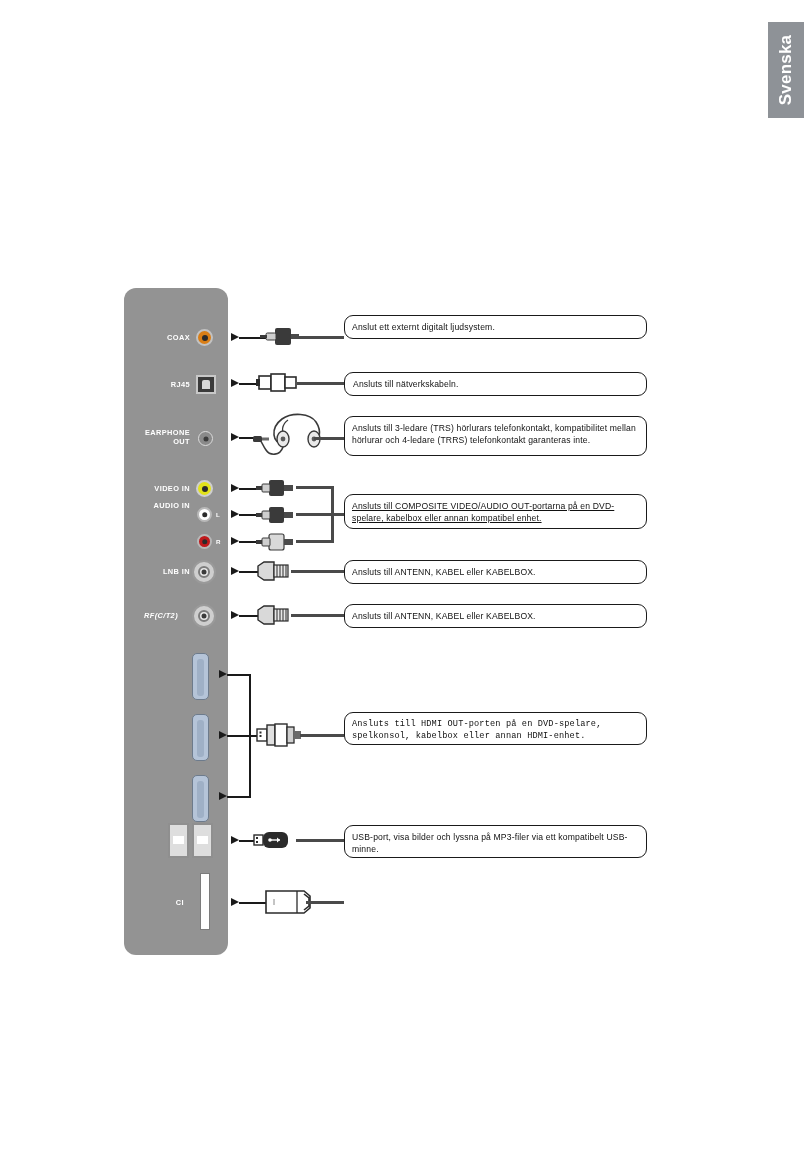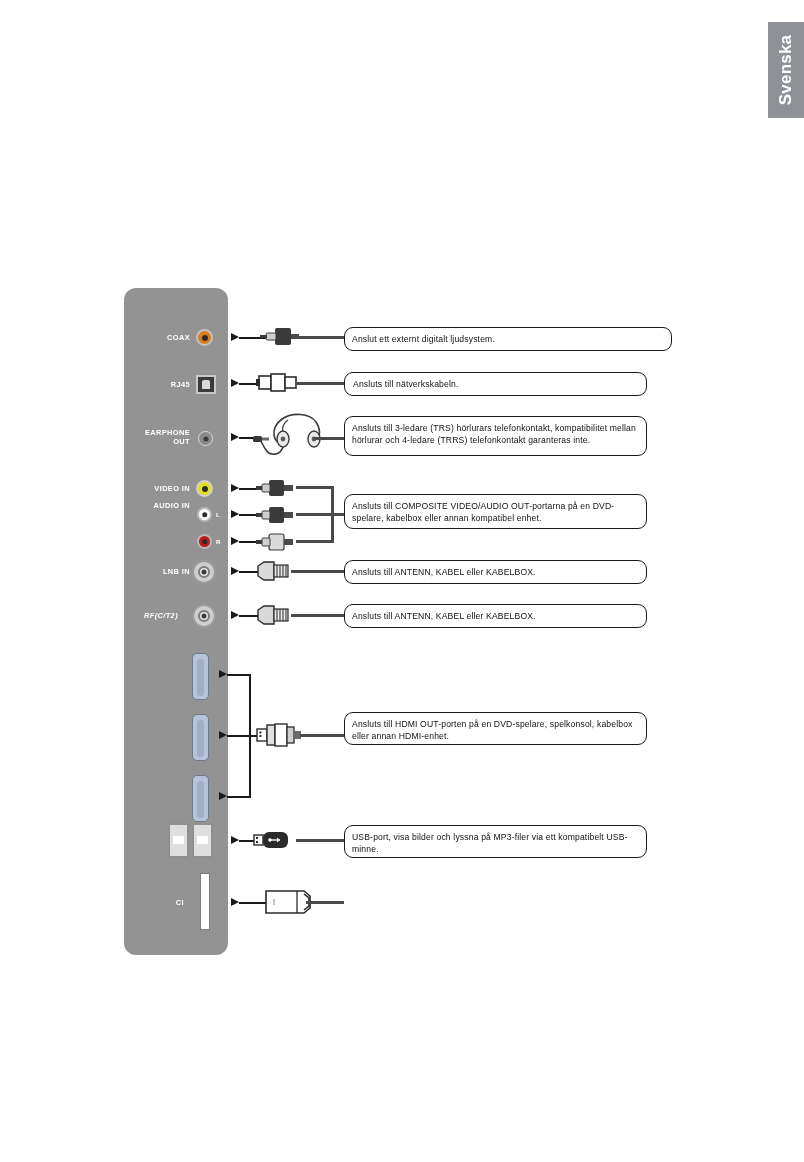--- a/index.html
+++ b/index.html
@@ -131,21 +131,21 @@
     <div class="arrow-head" style="left:231px;top:63px;transform:rotate(180deg);"></div>
     <div class="arrow-line" style="left:239px;top:67px;width:42px;"></div>
 
     <svg class="icon-svg" style="left:258px;top:55px;" width="44" height="24" viewBox="0 0 44 24">
       <rect x="17" y="3" width="16" height="17" rx="2" fill="#3a3a3a"></rect>
       <rect x="8" y="8" width="10" height="7" rx="1.5" fill="#cfcfcf" stroke="#3a3a3a" stroke-width="1"></rect>
       <rect x="2" y="10" width="7" height="3" fill="#3a3a3a"></rect>
       <rect x="33" y="9" width="8" height="5" fill="#4a4a4a"></rect>
     </svg>
     <div class="cable" style="left:298px;top:66px;width:46px;"></div>
-    <div class="callout" style="left:344px;top:57px;width:328px;height:24px;">Anslut ett externt digitalt ljudsystem.</div>
+    <div class="callout" style="left:344px;top:45px;width:303px;height:24px;">Anslut ett externt digitalt ljudsystem.</div>
 
     <div class="port-label" style="left:140px;top:110px;width:50px;">RJ45</div>
     <div class="rj45" style="left:196px;top:105px;"></div>
     <div class="arrow-head" style="left:231px;top:109px;transform:rotate(180deg);"></div>
     <div class="arrow-line" style="left:239px;top:113px;width:42px;"></div>
     <svg class="icon-svg" style="left:255px;top:101px;" width="46" height="24" viewBox="0 0 46 24">
       <rect x="4" y="5" width="12" height="13" fill="#ffffff" stroke="#2b2b2b" stroke-width="1.6"></rect>
       <rect x="1" y="8" width="4" height="7" fill="#2b2b2b"></rect>
       <rect x="16" y="3" width="14" height="17" fill="#ffffff" stroke="#2b2b2b" stroke-width="1.6"></rect>
       <rect x="30" y="6" width="11" height="11" fill="#ffffff" stroke="#2b2b2b" stroke-width="1.6"></rect>
@@ -206,21 +206,21 @@
       <rect x="7" y="7" width="8" height="8" rx="1" fill="#cfcfcf" stroke="#3a3a3a" stroke-width="1"></rect>
       <rect x="1" y="9" width="6" height="4" fill="#3a3a3a"></rect>
       <rect x="29" y="8" width="9" height="6" fill="#4a4a4a"></rect>
     </svg>
 
     <div class="cable" style="left:296px;top:216px;width:38px;"></div>
     <div class="cable" style="left:296px;top:243px;width:48px;"></div>
     <div class="cable" style="left:296px;top:270px;width:38px;"></div>
     <div class="cable" style="left:331px;top:216px;width:3px;height:57px;"></div>
 
-    <div class="callout" style="left:344px;top:224px;width:303px;height:35px;">Ansluts till COMPOSITE VIDEO/AUDIO OUT-portarna på en DVD-spelare, kabelbox eller annan kompatibel enhet.</div>
+    <div class="callout" style="left:344px;top:224px;width:303px;height:35px;text-decoration:underline;">Ansluts till COMPOSITE VIDEO/AUDIO OUT-portarna på en DVD-spelare, kabelbox eller annan kompatibel enhet.</div>
 
     <div class="port-label" style="left:134px;top:297px;width:56px;">LNB IN</div>
     <div class="coaxring" style="left:192px;top:290px;"></div>
     <div class="arrow-head" style="left:231px;top:297px;transform:rotate(180deg);"></div>
     <div class="arrow-line" style="left:239px;top:301px;width:20px;"></div>
     <svg class="icon-svg" style="left:255px;top:287px;" width="38" height="28" viewBox="0 0 38 28">
       <polygon points="3,9 9,5 19,5 19,23 9,23 3,19" fill="#d9d9d9" stroke="#2b2b2b" stroke-width="1.4"></polygon>
       <rect x="19" y="8" width="14" height="12" fill="#e8e8e8" stroke="#2b2b2b" stroke-width="1.2"></rect>
       <line x1="22" y1="8" x2="22" y2="20" stroke="#2b2b2b" stroke-width="1"></line>
       <line x1="25" y1="8" x2="25" y2="20" stroke="#2b2b2b" stroke-width="1"></line>
@@ -260,21 +260,21 @@
     <svg class="icon-svg" style="left:255px;top:450px;" width="50" height="30" viewBox="0 0 50 30">
       <rect x="2" y="9" width="10" height="12" fill="#ffffff" stroke="#2b2b2b" stroke-width="1.4"></rect>
       <rect x="4.5" y="11.5" width="2" height="2" fill="#2b2b2b"></rect>
       <rect x="4.5" y="15" width="2" height="2" fill="#2b2b2b"></rect>
       <rect x="12" y="5" width="8" height="20" fill="#e0e0e0" stroke="#2b2b2b" stroke-width="1.4"></rect>
       <rect x="20" y="4" width="12" height="22" fill="#ffffff" stroke="#2b2b2b" stroke-width="1.4"></rect>
       <rect x="32" y="7" width="7" height="16" fill="#d0d0d0" stroke="#2b2b2b" stroke-width="1.3"></rect>
       <rect x="39" y="11" width="7" height="8" fill="#6a6a6a"></rect>
     </svg>
     <div class="cable" style="left:300px;top:464px;width:44px;"></div>
-    <div class="callout" style="left:344px;top:442px;width:303px;height:33px;">Ansluts till HDMI OUT-porten på en DVD-spelare, spelkonsol, kabelbox eller annan HDMI-enhet.</div>
+    <div class="callout" style="left:344px;top:442px;width:303px;height:33px;font-family:Liberation Mono, monospace;">Ansluts till HDMI OUT-porten på en DVD-spelare, spelkonsol, kabelbox eller annan HDMI-enhet.</div>
 
     <div class="port-label" style="left:136px;top:566px;width:50px;">USB</div>
     <div class="usbport" style="left:168px;top:553px;"></div>
     <div class="usbport" style="left:192px;top:553px;"></div>
     <div class="arrow-head" style="left:231px;top:566px;transform:rotate(180deg);"></div>
     <div class="arrow-line" style="left:239px;top:570px;width:20px;"></div>
     <svg class="icon-svg" style="left:253px;top:558px;" width="46" height="26" viewBox="0 0 46 26">
       <rect x="1" y="7" width="9" height="10" fill="#ffffff" stroke="#2b2b2b" stroke-width="1.4"></rect>
       <rect x="3" y="9" width="2" height="2" fill="#2b2b2b"></rect>
       <rect x="3" y="13" width="2" height="2" fill="#2b2b2b"></rect>

